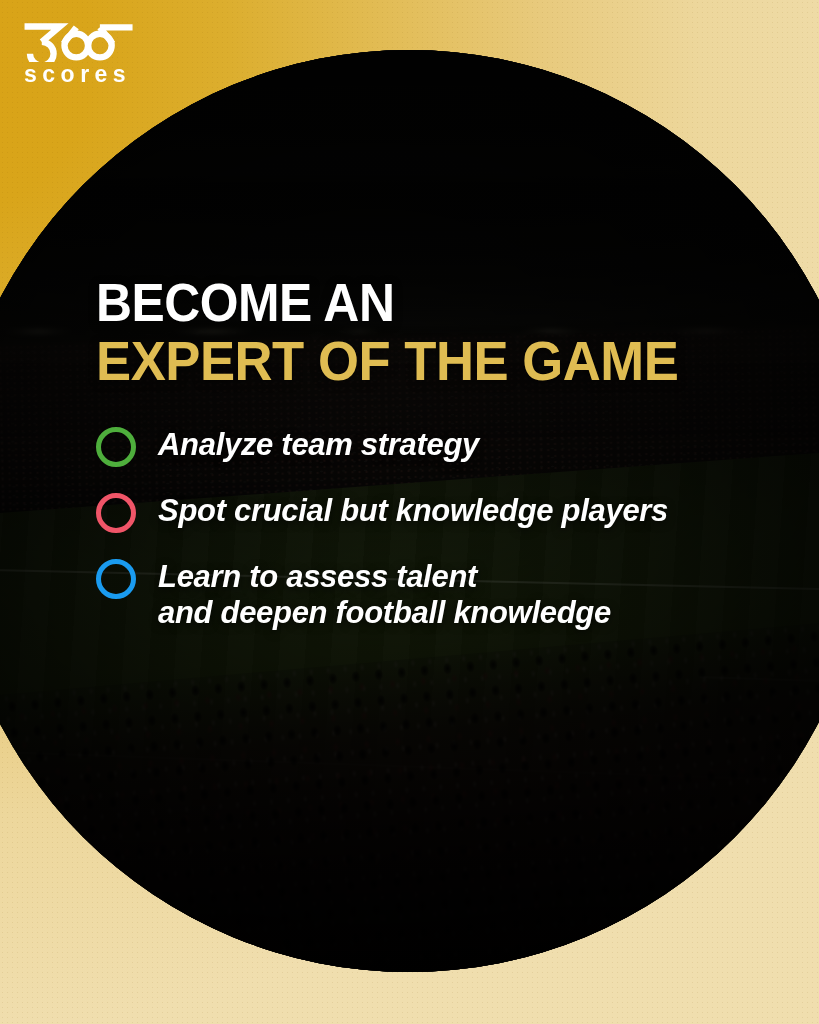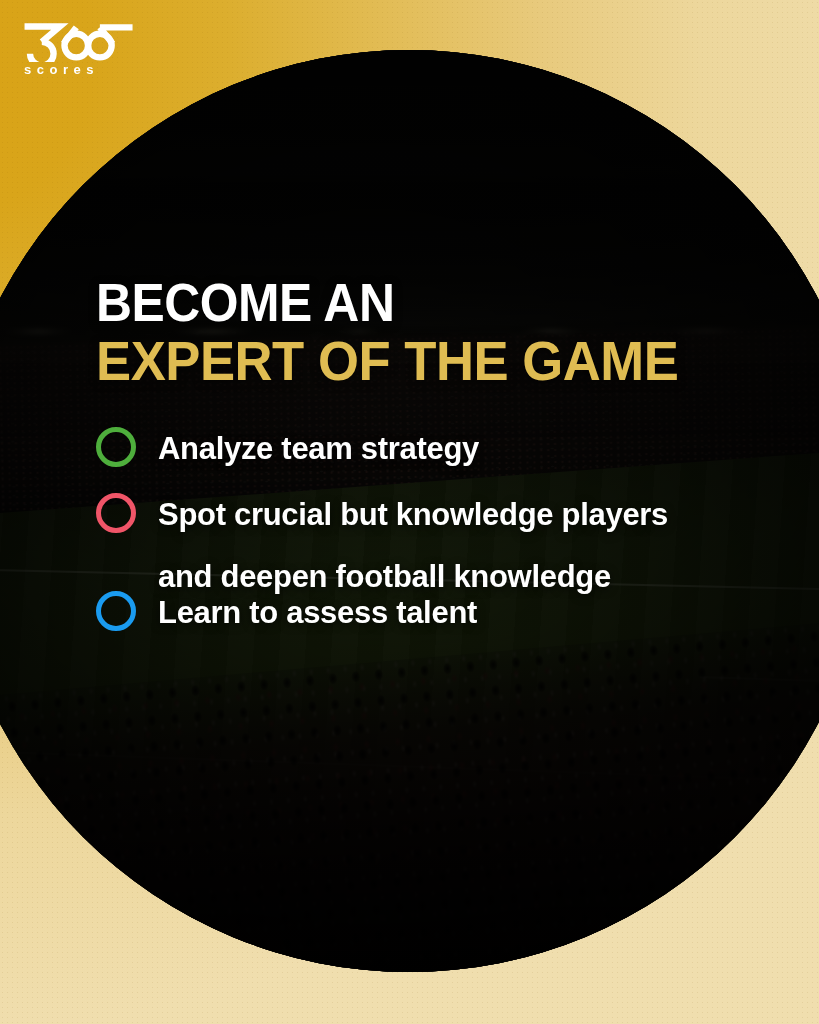--- a/index.html
+++ b/index.html
@@ -156,21 +156,21 @@
     position:absolute; left:20px; top:20px;
     width:130px;
     z-index:20;
   }
   .logo-mark { display:block; }
   .logo-word {
     display:block;
     margin-top:1px;
     margin-left:4px;
     color:#fff;
-    font-size:13px;
+    font-size:23px;
     font-weight:700;
     letter-spacing:5.5px;
     line-height:1;
   }
 
   
   .content {
     position:absolute;
     left:96px; top:277px;
     width:700px;
@@ -186,22 +186,23 @@
     transform:scaleX(.94);
     transform-origin:left center;
     text-shadow:0 2px 10px rgba(0,0,0,.6);
   }
   .headline .l1 { display:block; color:#FFFFFF; }
   .headline .l2 { display:block; color:#DFBC52; margin-top:5px; font-size:56px; }
 
   .bullets { margin-top:38px; }
   .bullet {
     display:flex;
-    align-items:flex-end;
+    align-items:flex-start;
     margin-bottom:26px;
+    font-style:italic;
   }
   .ring {
     flex:0 0 auto;
     width:40px; height:40px;
     border-radius:50%;
     border:5px solid #4EAE3C;
     margin-right:22px;
   }
   .ring.green { border-color:#4EAE3C; }
   .ring.red   { border-color:#F05568; }
@@ -295,20 +296,20 @@
       <div class="bullet">
         <span class="ring red" style="border-color: rgb(240, 85, 104);"></span>
         <span class="bullet-text">
           <span class="ln">Spot crucial but knowledge players</span>
         </span>
       </div>
 
       <div class="bullet">
         <span class="ring blue" style="border-color: rgb(26, 155, 240);"></span>
         <span class="bullet-text">
+          <span class="ln">Learn to assess talent</span>
           <span class="ln">and deepen football knowledge</span>
-          <span class="ln">Learn to assess talent</span>
         </span>
       </div>
 
     </div>
   </div>
 </div>
 
 </body></html>

